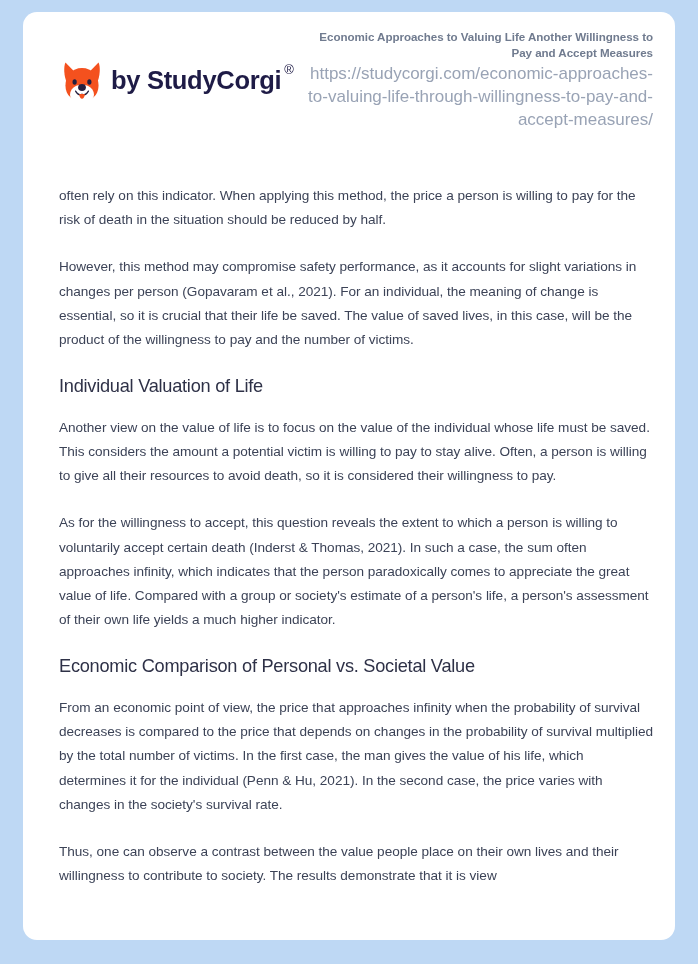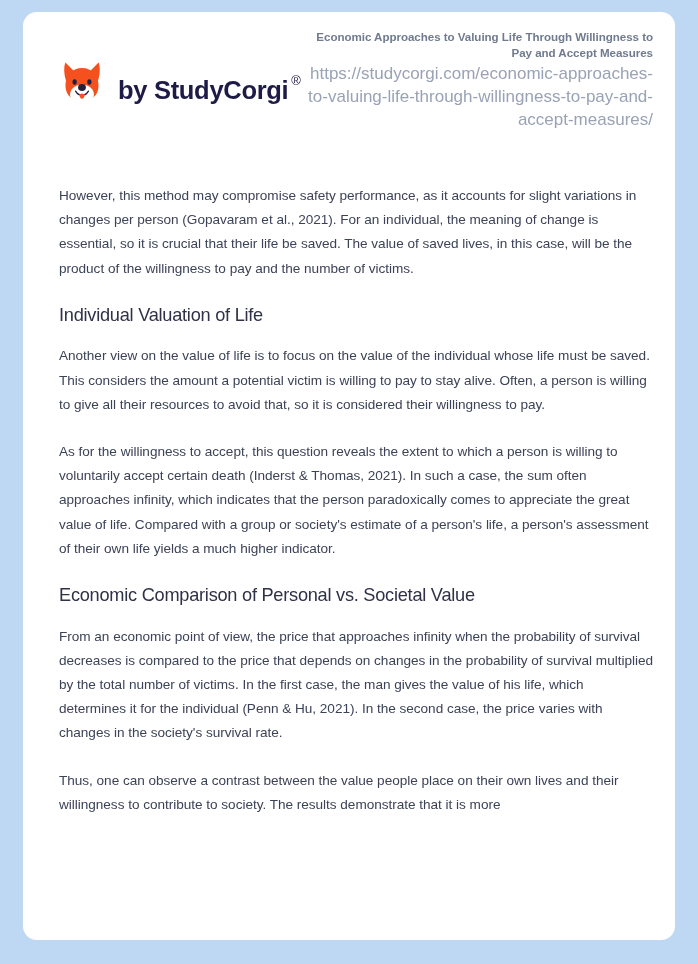--- a/index.html
+++ b/index.html
@@ -30,22 +30,22 @@
     display: flex;
     align-items: center;
     justify-content: space-between;
     padding: 45px 20px 0 36px;
     height: 92px;
     box-sizing: border-box;
   }
 
   .brand {
     display: flex;
-    align-items: flex-end;
-    gap: 13px;
+    align-items: center;
+    gap: 6px;
     flex: 0 0 auto;
   }
 
   .corgi-logo {
     width: 46px;
     height: 46px;
     flex: 0 0 auto;
     display: block;
   }
 
@@ -147,29 +147,30 @@
         <path d="M64 72 C60 79, 54 81, 50 79" stroke="#241f3f" stroke-width="2.6" fill="none" stroke-linecap="round"></path>
 
         <path d="M44 78 C44 92, 56 92, 56 78 Z" fill="#f4511e"></path>
       </svg>
       <span class="brand-text">
         <span>by StudyCorgi</span><span class="brand-reg">®</span>
       </span>
     </div>
 
     <div class="header-right">
-      <div class="doc-title">Economic Approaches to Valuing Life Through Willingness to Pay and Accept Measures</div>
+      <div class="doc-title">Economic Approaches to Valuing Life Another Willingness to Pay and Accept Measures</div>
       <div class="doc-url">https://studycorgi.com/economic-approaches-to-valuing-life-through-willingness-to-pay-and-accept-measures/</div>
     </div>
 
   </div>
 
   <div class="doc-body content-start" id="content-root">
+      <p class="first">often rely on this indicator. When applying this method, the price a person is willing to pay for the risk of death in the situation should be reduced by half.</p>
       <p>However, this method may compromise safety performance, as it accounts for slight variations in changes per person (Gopavaram et al., 2021). For an individual, the meaning of change is essential, so it is crucial that their life be saved. The value of saved lives, in this case, will be the product of the willingness to pay and the number of victims.</p>
       <h2>Individual Valuation of Life</h2>
-      <p>Another view on the value of life is to focus on the value of the individual whose life must be saved. This considers the amount a potential victim is willing to pay to stay alive. Often, a person is willing to give all their resources to avoid that, so it is considered their willingness to pay.</p>
+      <p>Another view on the value of life is to focus on the value of the individual whose life must be saved. This considers the amount a potential victim is willing to pay to stay alive. Often, a person is willing to give all their resources to avoid death, so it is considered their willingness to pay.</p>
       <p>As for the willingness to accept, this question reveals the extent to which a person is willing to voluntarily accept certain death (Inderst &amp; Thomas, 2021). In such a case, the sum often approaches infinity, which indicates that the person paradoxically comes to appreciate the great value of life. Compared with a group or society's estimate of a person's life, a person's assessment of their own life yields a much higher indicator.</p>
       <h2>Economic Comparison of Personal vs. Societal Value</h2>
       <p>From an economic point of view, the price that approaches infinity when the probability of survival decreases is compared to the price that depends on changes in the probability of survival multiplied by the total number of victims. In the first case, the man gives the value of his life, which determines it for the individual (Penn &amp; Hu, 2021). In the second case, the price varies with changes in the society's survival rate.</p>
-      <p>Thus, one can observe a contrast between the value people place on their own lives and their willingness to contribute to society. The results demonstrate that it is more</p>
+      <p>Thus, one can observe a contrast between the value people place on their own lives and their willingness to contribute to society. The results demonstrate that it is view</p>
     </div>
 
 </div>
 
 </body></html>

